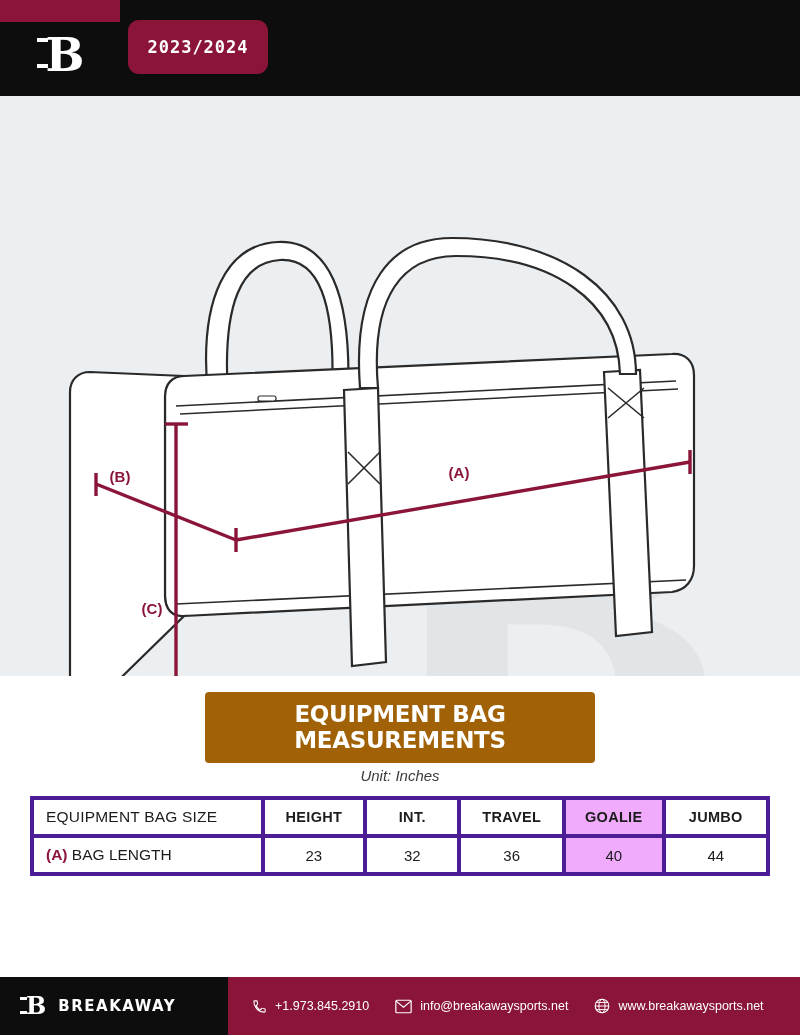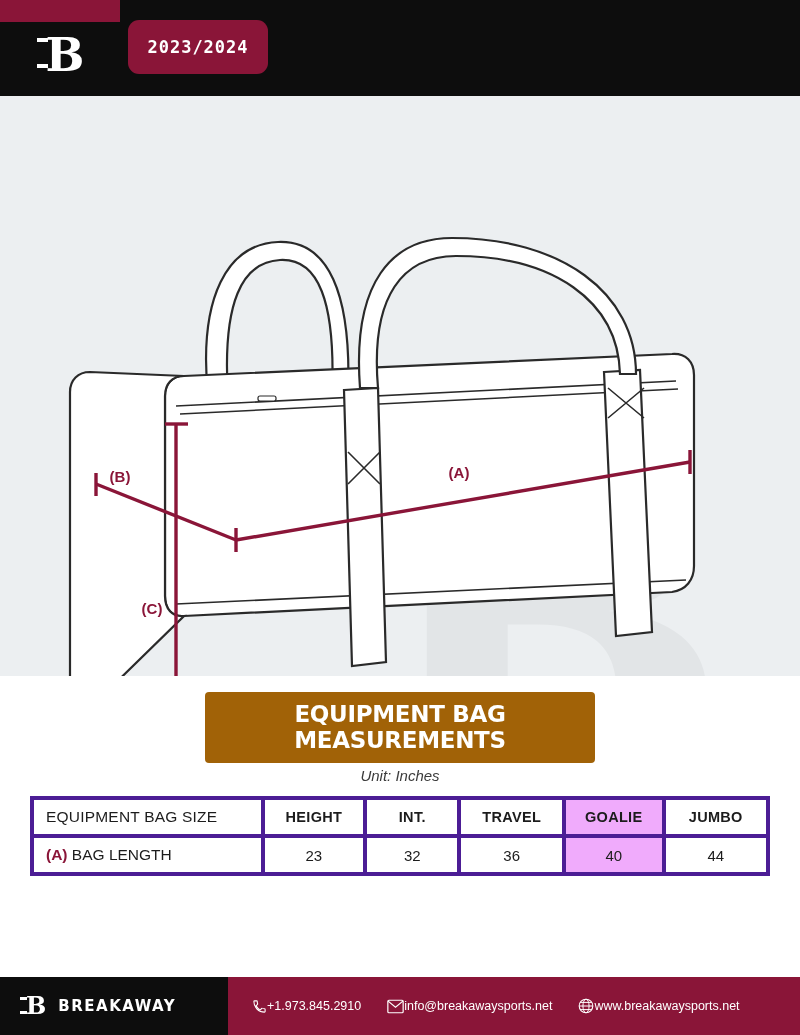--- a/index.html
+++ b/index.html
@@ -227,21 +227,21 @@
   .footer-right {
     flex: 1;
     background: #8a1538;
     display: flex;
     align-items: center;
     gap: 26px;
     padding-left: 24px;
     color: #ffffff;
     font-size: 12.5px;
   }
-  .fitem { display: flex; align-items: center; }
+  .fitem { display: flex; align-items: center; gap: 8px; }
   .fitem svg { display: block; }
 </style>
 </head>
 <body>
 
 <div class="page">
 
   <div class="header">
     <div class="header-maroon-left"></div>
     <div class="logo-box">

